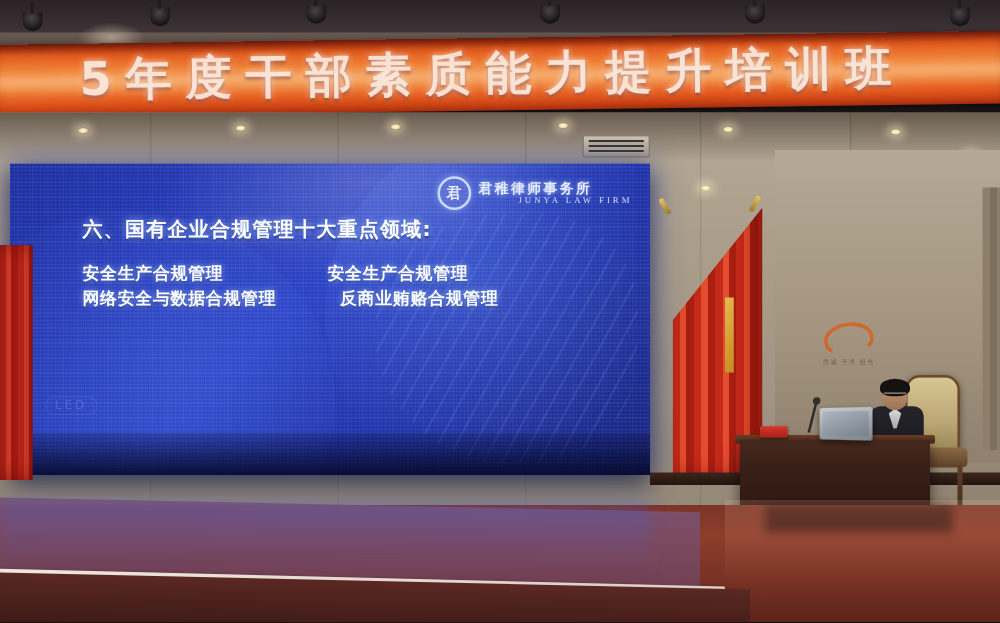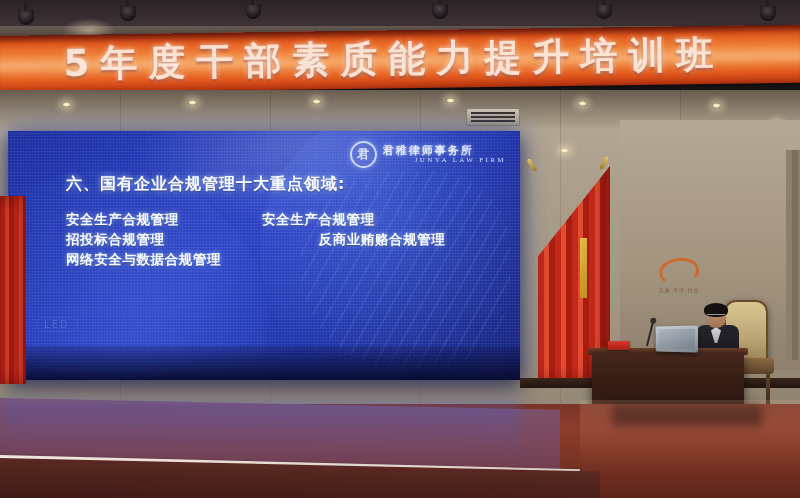--- a/index.html
+++ b/index.html
@@ -83,21 +83,21 @@
     letter-spacing:1px;white-space:nowrap;
     text-shadow:0 0 6px rgba(170,205,255,.9),0 1px 2px rgba(0,20,90,.8);}
 
   .slide-cols{position:absolute;left:58px;top:80px;width:430px;display:flex;gap:0;}
   .col{display:flex;flex-direction:column;gap:2px;}
   .col-a{width:196px;}
   .col-b{width:230px;}
   .bullet{font-family:"DejaVu Sans",sans-serif;font-size:13.5px;font-weight:bold;color:#fbfcff;
     letter-spacing:.6px;white-space:nowrap;line-height:1.33;
     text-shadow:0 0 5px rgba(165,200,255,.85),0 1px 2px rgba(0,20,90,.75);}
-  .bullet.indent{padding-left:10px;text-align:center;}
+  .bullet.indent{padding-left:10px;}
 
   .watermark{position:absolute;right:24px;bottom:48px;text-align:left;opacity:.45;}
   .wm1{font-family:"DejaVu Sans",sans-serif;font-size:8.5px;color:#d8e4ff;letter-spacing:.5px;}
   .wm2{font-family:"DejaVu Sans",sans-serif;font-size:6px;color:#c6d6f8;letter-spacing:.2px;margin-top:1px;}
   .screen-badge{position:absolute;left:28px;bottom:48px;opacity:.18;
     font-family:"DejaVu Sans",sans-serif;font-size:10px;color:#cfe0ff;letter-spacing:2px;
     border:1px solid rgba(210,228,255,.45);border-radius:9px;padding:1px 7px;}
   .screen-dark{position:absolute;left:0;bottom:0;width:100%;height:34px;
     background:linear-gradient(180deg,rgba(9,14,60,.2),rgba(6,10,42,.92));}
 
@@ -253,21 +253,20 @@
         <div class="logo-cn">君稚律师事务所</div>
         <div class="logo-en">JUNYA LAW FIRM</div>
       </div>
     </div>
 
     <div class="slide-title">六、国有企业合规管理十大重点领域:</div>
 
     <div class="slide-cols">
       <div class="col col-a">
         <div class="bullet">安全生产合规管理</div>
-        <div class="bullet">招投标合规管理</div>
         <div class="bullet">网络安全与数据合规管理</div>
       </div>
       <div class="col col-b">
         <div class="bullet">安全生产合规管理</div>
         <div class="bullet indent">反商业贿赂合规管理</div>
       </div>
     </div>
 
     <div class="screen-badge">LED</div>
 

